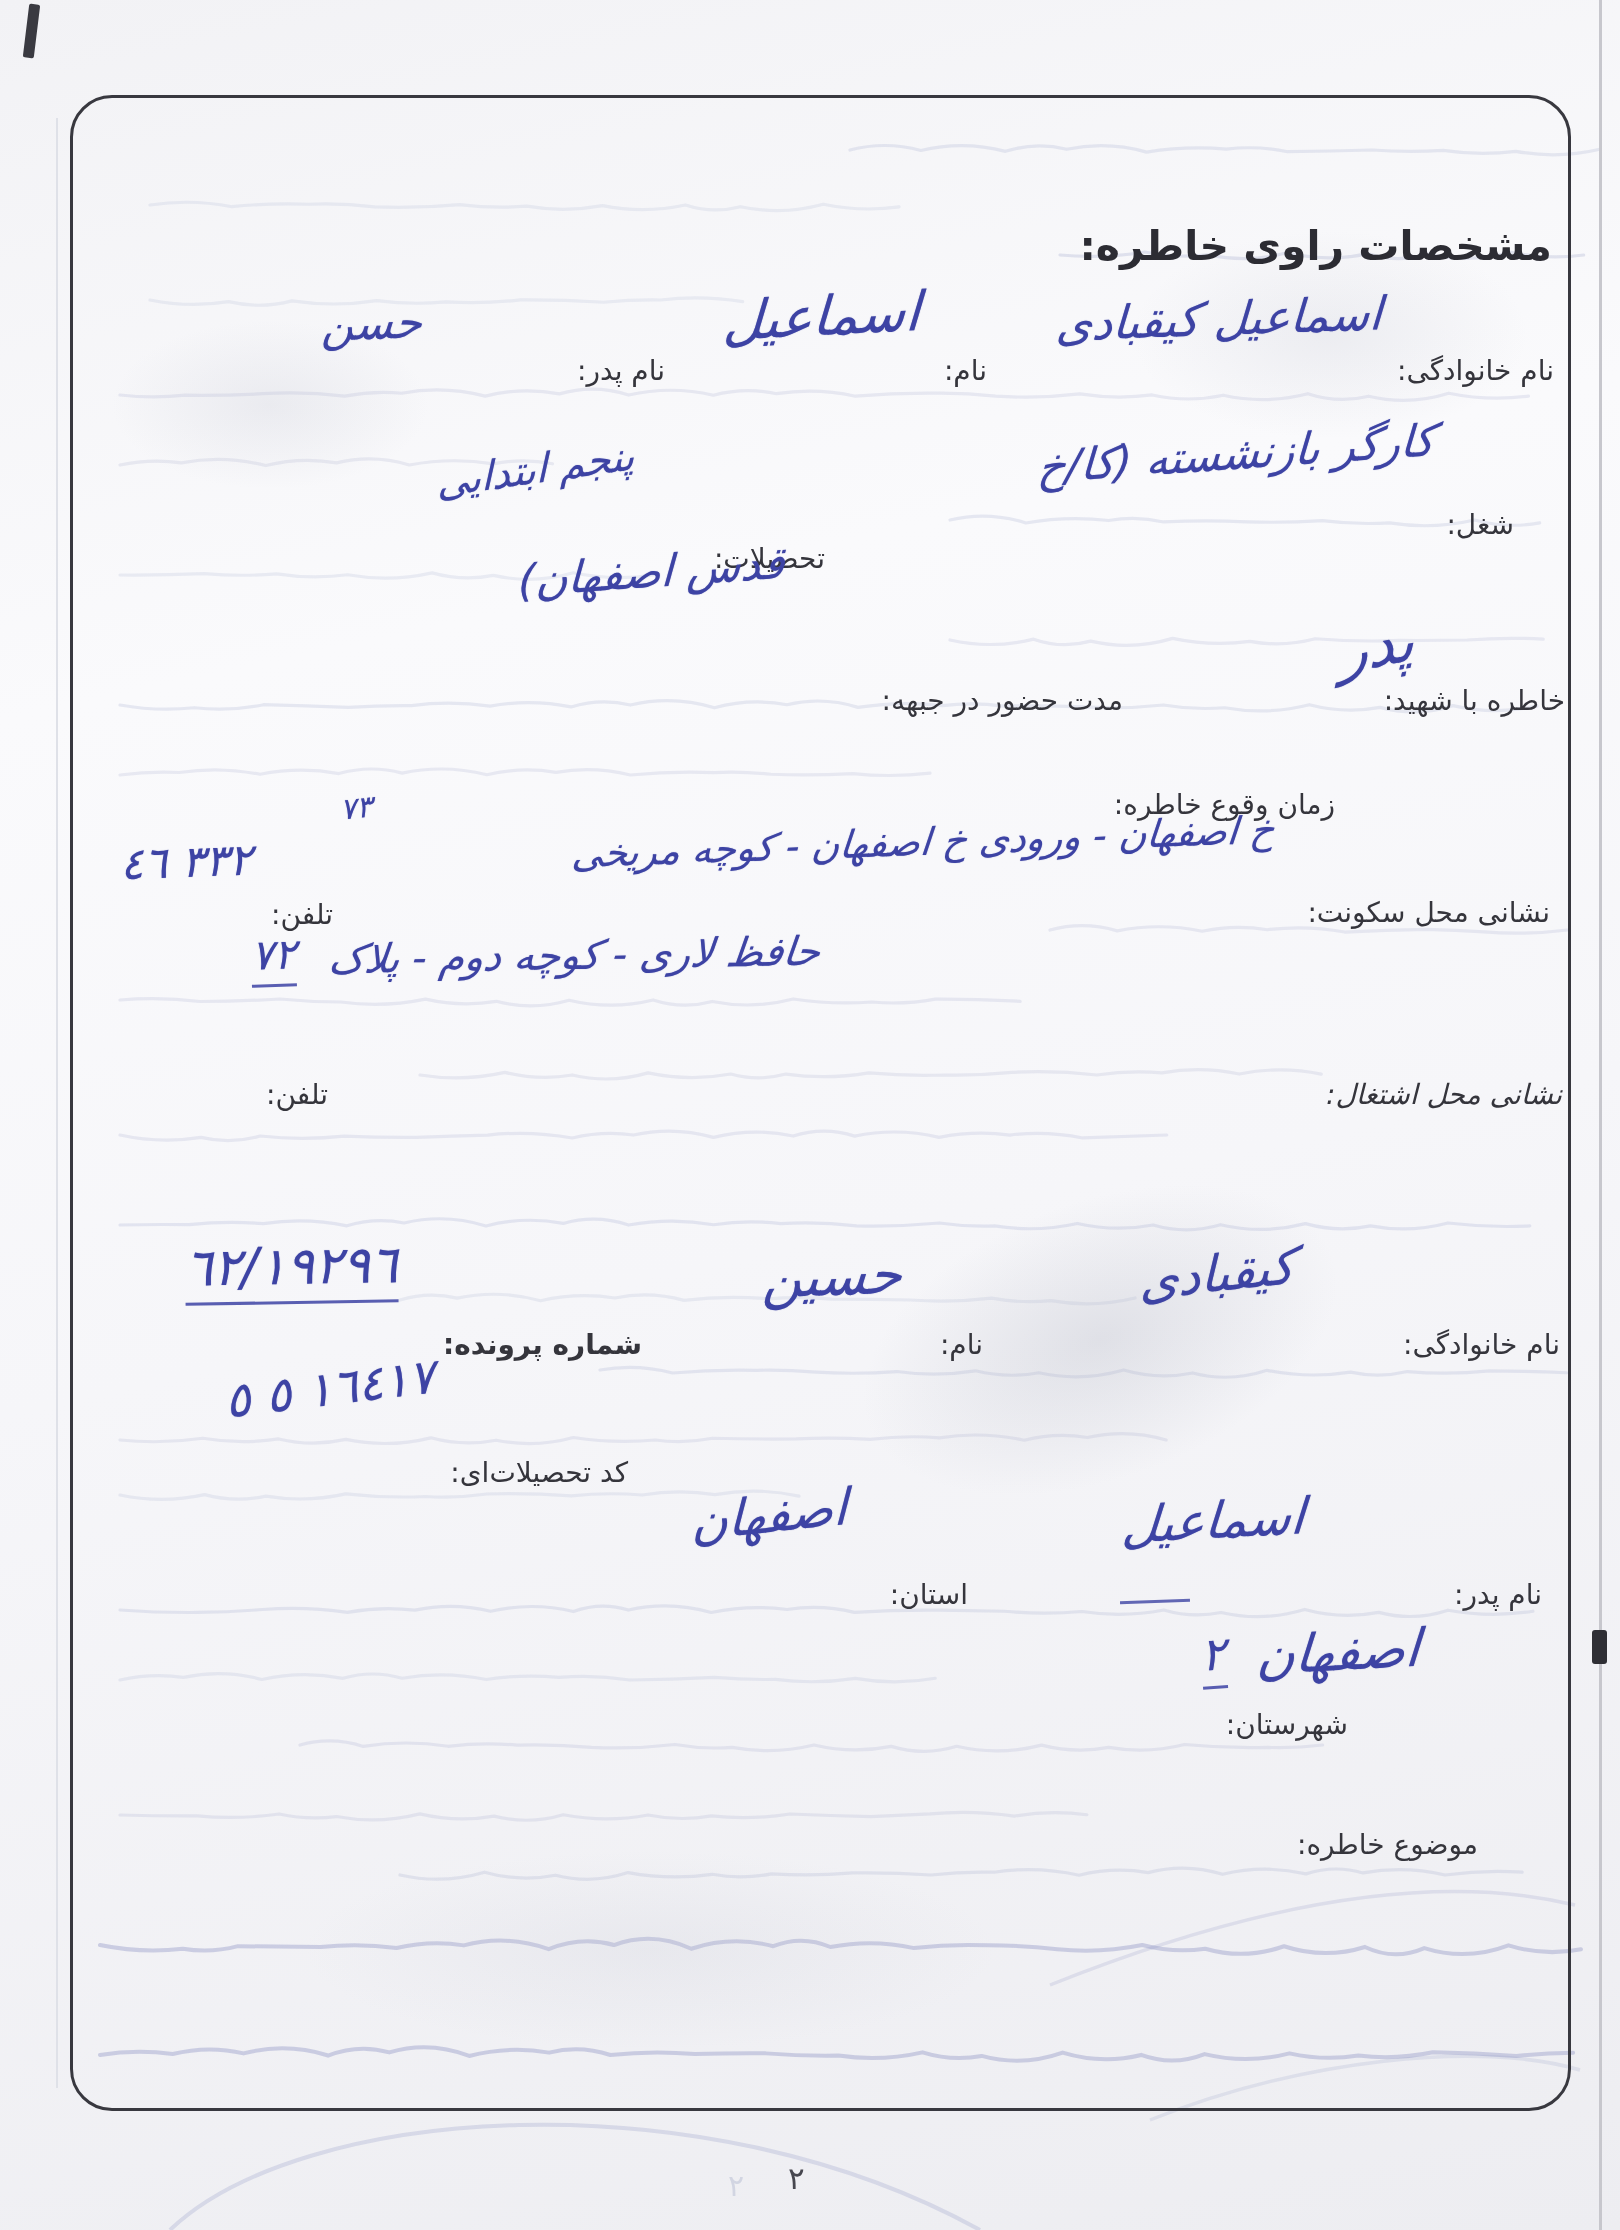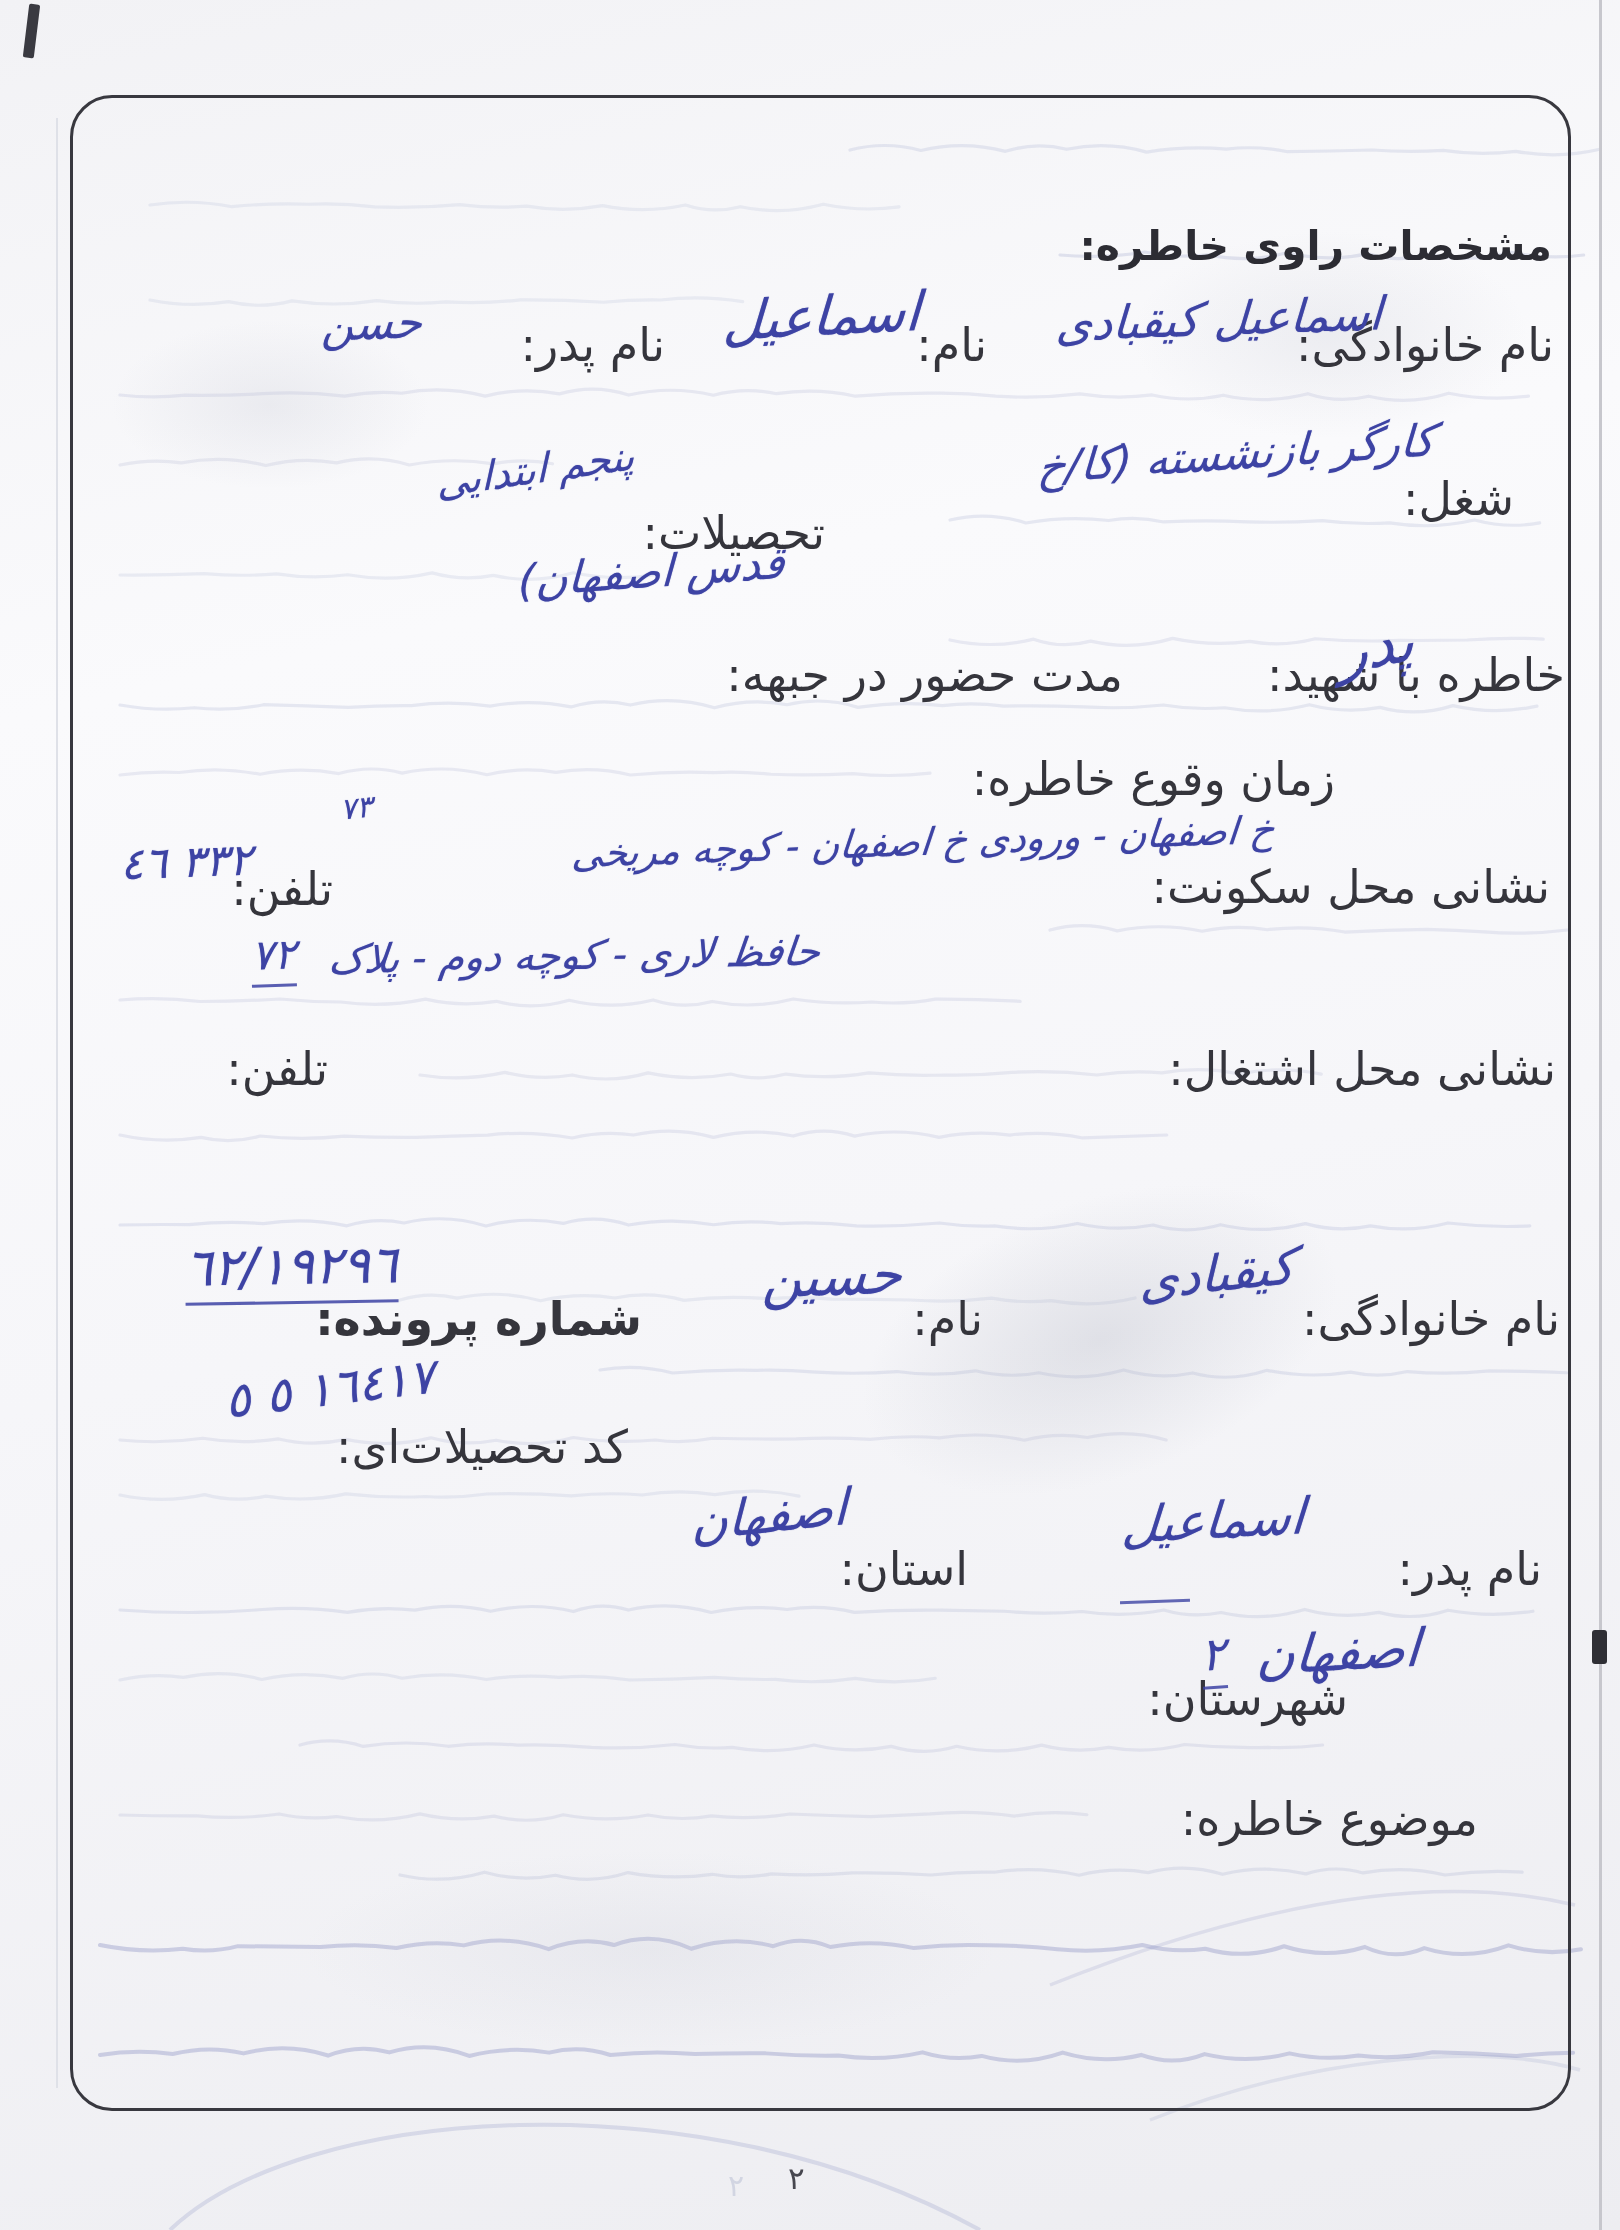--- a/index.html
+++ b/index.html
@@ -2,21 +2,21 @@
 <html lang="fa" dir="rtl"><head>
 <meta charset="utf-8">
 <style>
   html,body{margin:0;padding:0;background:#e9e9ec;}
   #canvas{
     position:relative;width:1620px;height:2230px;overflow:hidden;
     background:linear-gradient(168deg,#f2f2f5 0%,#fafafc 28%,#f6f6f9 55%,#ededf1 100%);
     font-family:"DejaVu Sans",sans-serif;direction:rtl;
   }
   .abs{position:absolute;white-space:nowrap;}
-  .lbl{color:#35353c;font-size:46px;letter-spacing:0.5px;}
+  .lbl{color:#35353c;font-size:28px;letter-spacing:0.5px;margin-top:36px;}
   .hdr{color:#2c2c33;font-size:41px;font-weight:bold;letter-spacing:1px;}
   .hw{color:#3d43a4;font-style:italic;text-shadow:0 0 1px rgba(61,67,164,0.55);}
   .underlined{border-bottom:3px solid rgba(61,67,164,0.85);padding-bottom:5px;}
   #form-border{
     position:absolute;left:70px;top:95px;width:1495px;height:2010px;
     border:3px solid #38383f;border-radius:42px;background:transparent;
   }
   .patch{position:absolute;pointer-events:none;}
   .edge{position:absolute;background:#c7c7cd;}
   #page-num{color:#47474f;font-size:31px;}
@@ -97,21 +97,21 @@
   <div class="abs lbl" style="right:70px;top:860px;">نشانی محل سکونت:</div>
   <div class="abs hw" style="right:345px;top:820px;font-size:38px;transform:rotate(-2deg) skewX(-7deg);">خ اصفهان - ورودی خ اصفهان - کوچه مریخی</div>
   <div class="abs hw" style="right:1248px;top:790px;font-size:30px;transform:rotate(-6deg);">٧٣</div>
   <div class="abs lbl" style="right:1287px;top:862px;">تلفن:</div>
   <div class="abs hw" dir="ltr" style="right:1368px;top:836px;font-size:44px;transform:rotate(-2deg);">٣٣٢ ٤٦</div>
   <div class="abs" style="right:800px;top:930px;">
     <span class="hw" style="font-size:40px;display:inline-block;transform:rotate(-1deg) skewX(-7deg);">حافظ لاری - کوچه دوم - پلاک</span>
     <span class="hw underlined" style="font-size:42px;display:inline-block;margin-right:28px;transform:rotate(-2deg);">٧٢</span>
   </div>
 
-  <div class="abs lbl" style="right:64px;top:1042px;">نشانی محل اشتغال:</div>
+  <div class="abs lbl" style="right:58px;top:1042px;font-style:italic;">نشانی محل اشتغال:</div>
   <div class="abs lbl" style="right:1292px;top:1042px;">تلفن:</div>
 
 
   <div class="abs lbl" style="right:60px;top:1292px;">نام خانوادگی:</div>
   <div class="abs hw" style="right:325px;top:1245px;font-size:50px;transform:rotate(-6deg) skewX(-6deg);">کیقبادی</div>
   <div class="abs lbl" style="right:637px;top:1292px;">نام:</div>
   <div class="abs hw" style="right:718px;top:1245px;font-size:54px;transform:rotate(-2deg) skewX(-6deg);">حسین</div>
   <div class="abs lbl" style="right:978px;top:1292px;font-weight:bold;">شماره پرونده:</div>
   <div class="abs hw underlined" dir="ltr" style="right:1222px;top:1236px;font-size:52px;transform:rotate(-1deg);">٦٢/١٩٢٩٦</div>
 

